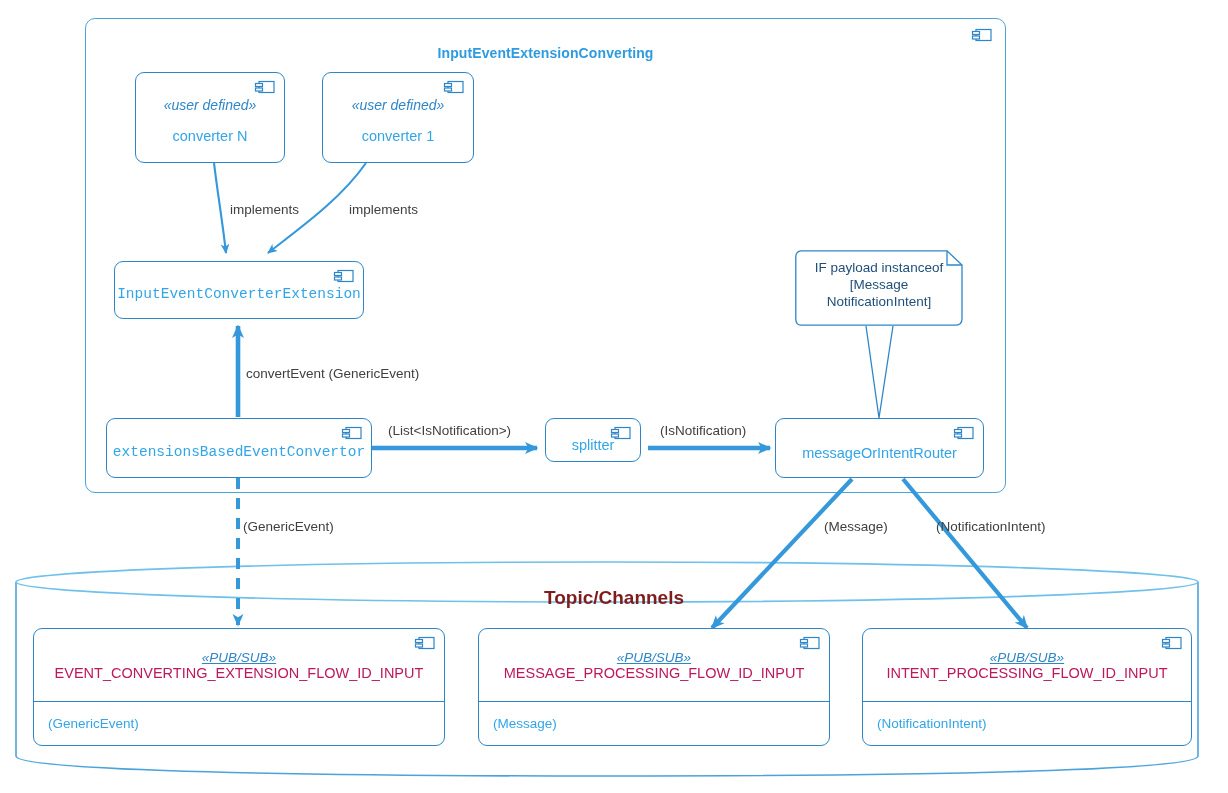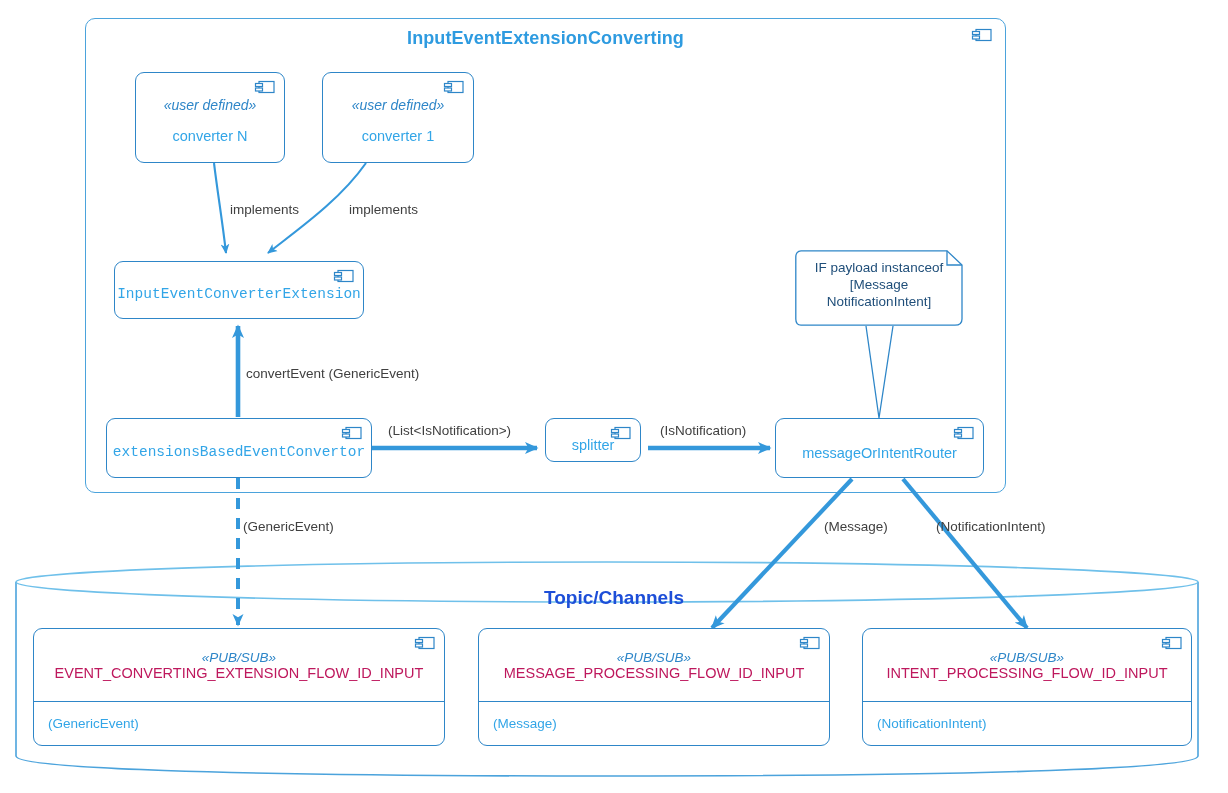--- a/index.html
+++ b/index.html
@@ -66,25 +66,25 @@
     width: 921px;
     height: 475px;
     box-sizing: border-box;
     border: 1.4px solid #4BA3DC;
     border-radius: 10px;
     background: #ffffff;
   }
   #outer-title {
     position: absolute;
     left: 0;
-    top: 9px;
+    top: 26px;
     width: 100%;
     text-align: center;
     font-weight: bold;
-    font-size: 18px;
+    font-size: 14px;
     color: #2E9BE0;
     letter-spacing: 0.1px;
   }
   #outer-icon {
     position: absolute;
     right: 12px;
     top: 9px;
     width: 22px;
     height: 14px;
   }
@@ -97,21 +97,21 @@
     height: 218px;
   }
   #cyl-title {
     position: absolute;
     left: 0;
     top: 587px;
     width: 1228px;
     text-align: center;
     font-weight: bold;
     font-size: 19px;
-    color: #1d4ed8;
+    color: #7f1d1d;
   }
   
   .pubsub {
     position: absolute;
     box-sizing: border-box;
     border: 1.3px solid #2E86C8;
     border-radius: 9px;
     background: #ffffff;
   }
   .pubsub .ps-head {
@@ -121,20 +121,21 @@
     display: flex;
     flex-direction: column;
     align-items: center;
     justify-content: center;
   }
   .pubsub .ps-stereo {
     font-style: italic;
     font-size: 13.5px;
     color: #2E86C8;
     margin-bottom: 0;
+    text-decoration: underline;
   }
   .pubsub .ps-name {
     font-size: 14.5px;
     color: #be185d;
     white-space: nowrap;
   }
   .pubsub .ps-body {
     height: 43px;
     display: flex;
     align-items: center;

